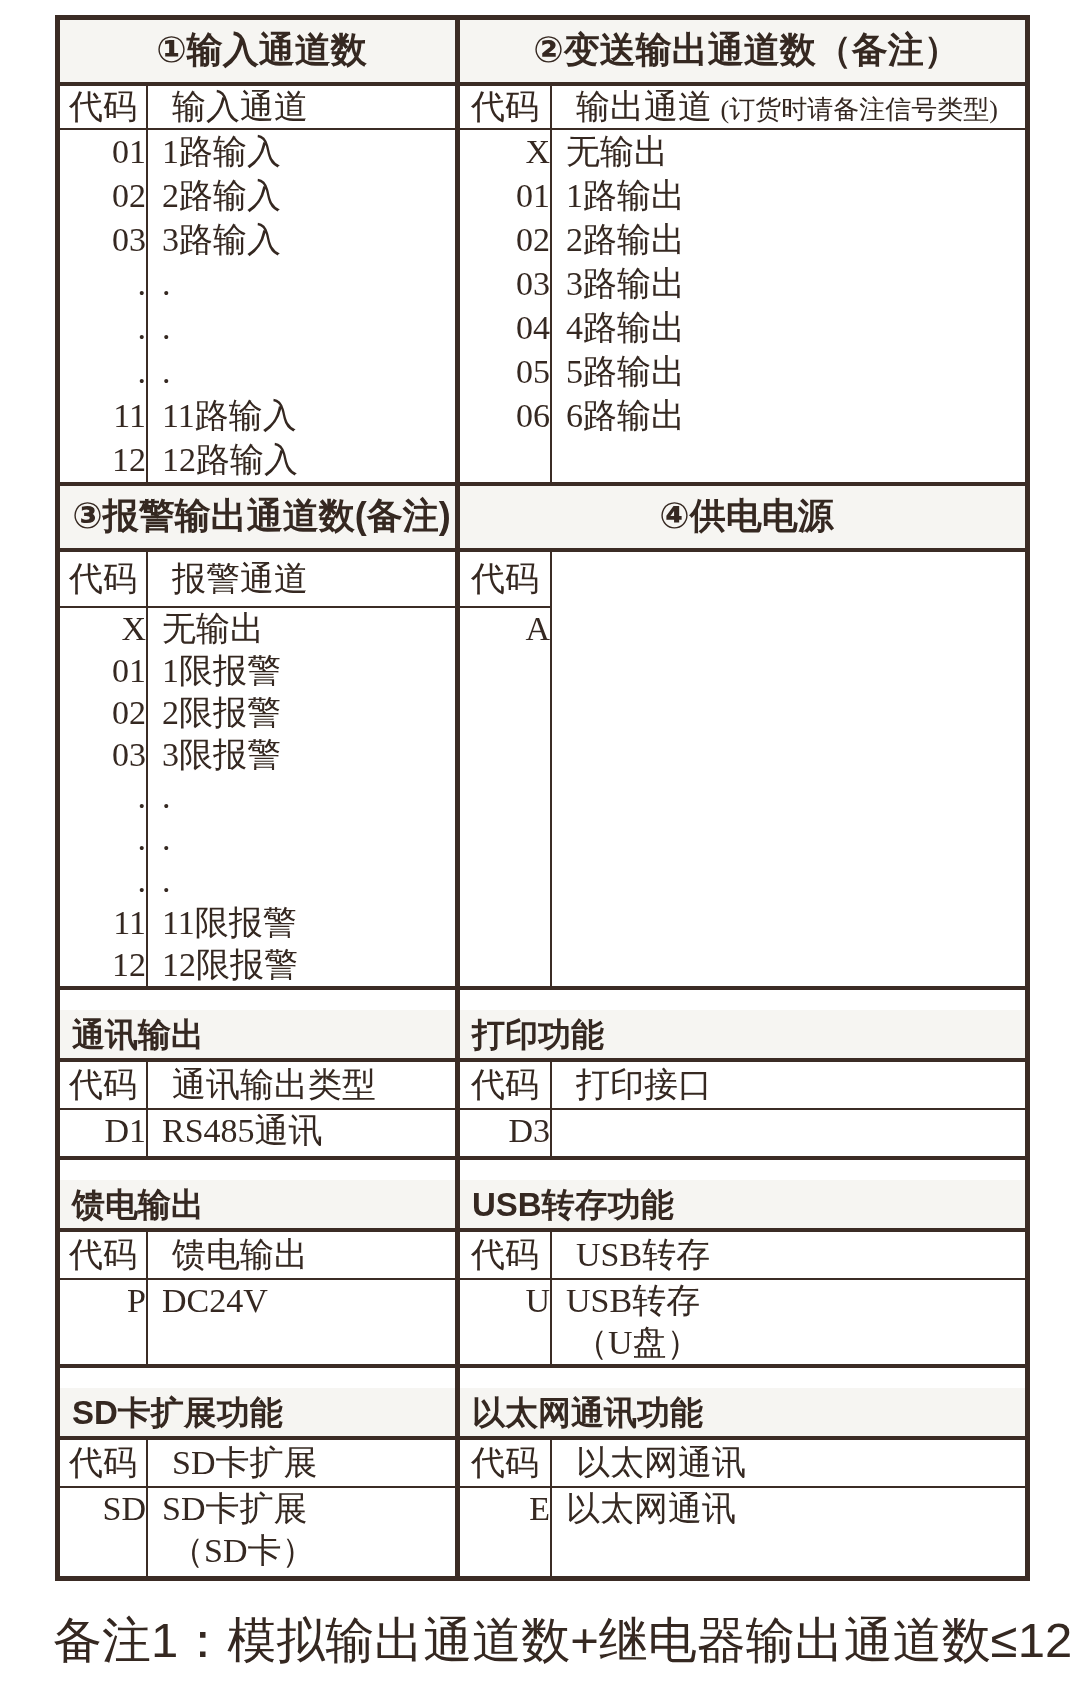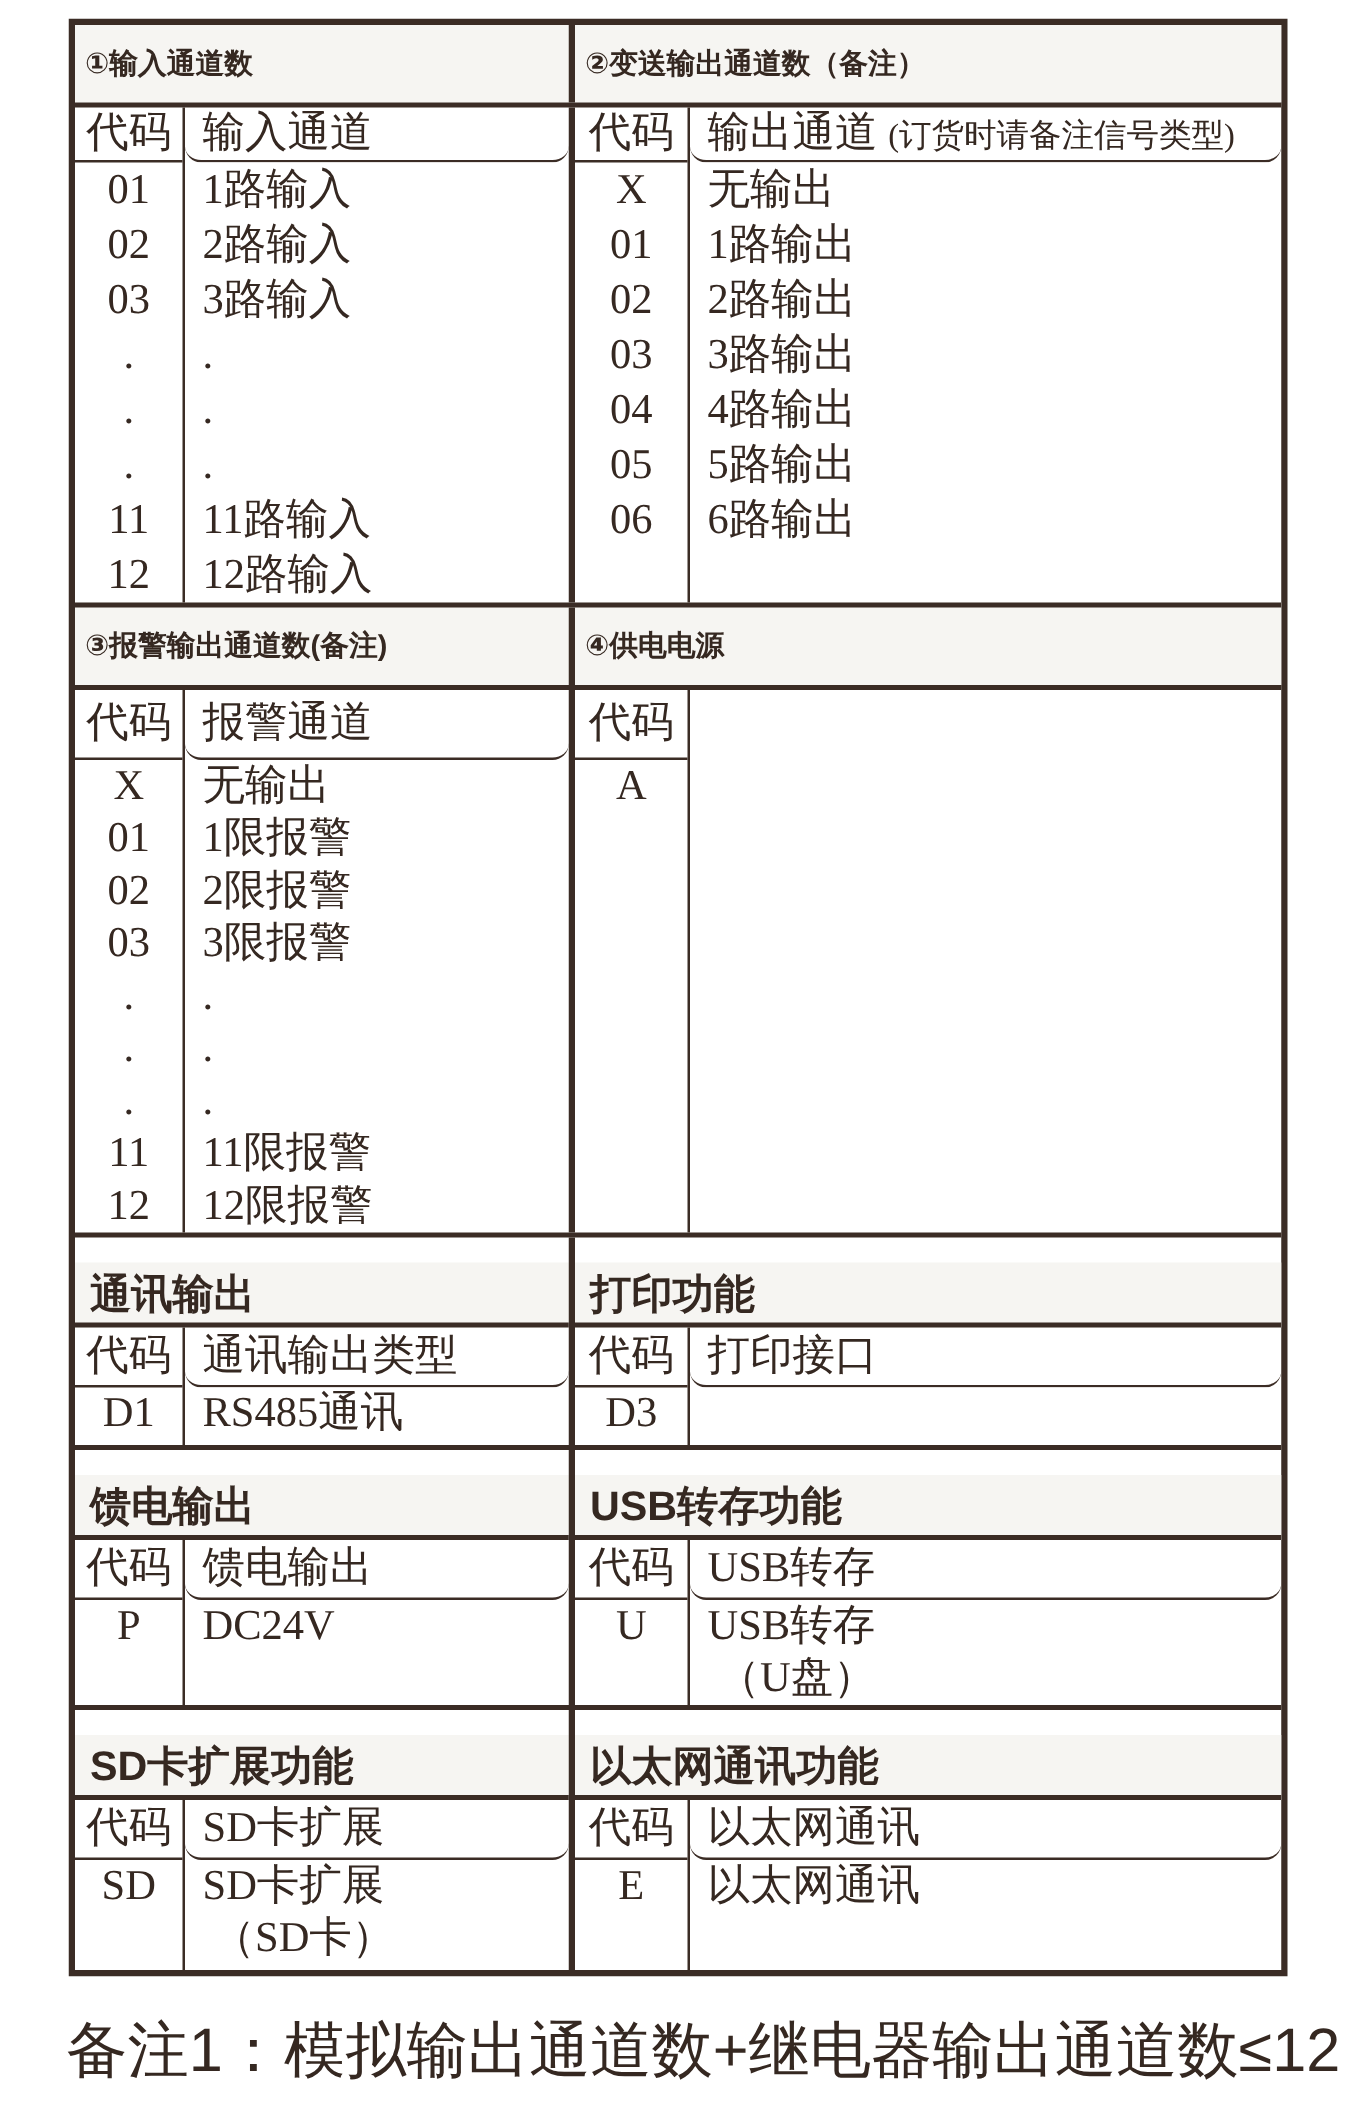--- a/index.html
+++ b/index.html
@@ -28,23 +28,23 @@
   
   .split { display: flex; }
   .split > .L { width: 395px; }
   .split > .R { flex: 1; border-left: 5px solid var(--ink); }
 
   
   .secrow { background: var(--band-bg); }
   .secrow .cell {
     height: 62px; line-height: 60px;
     font-family: "Liberation Sans", "DejaVu Sans", sans-serif;
-    font-weight: bold; font-size: 23px;
+    font-weight: bold; font-size: 36px;
     padding-left: 8px;
-    white-space: nowrap; overflow: hidden;
+    white-space: nowrap; overflow: hidden; text-align: center;
   }
   .bordertop { border-top: 4px solid var(--ink); }
 
   .fullrow {
     border-top: 4px solid var(--ink);
     background: var(--band-bg);
     height: 64px; line-height: 62px;
     font-family: "Liberation Sans", "DejaVu Sans", sans-serif;
     font-weight: bold; font-size: 34px;
     padding-left: 10px;
@@ -57,25 +57,25 @@
   .L .codecol { width: 88px; }
   .R .codecol { width: 92px; }
   .desccol { display: flex; flex-direction: column; flex: 1; }
 
   .hcell {
     border-bottom: 2px solid var(--ink);
     font-size: 34px;
     white-space: nowrap; overflow: hidden;
   }
   .codecol .hcell { text-align: center; }
-  .desccol .hcell { padding-left: 14px; border-radius: 13px; }
+  .desccol .hcell { padding-left: 24px; }
 
   .dstack { font-size: 34px; }
   .dstack span { display: block; white-space: nowrap; }
-  .codecol .dstack { text-align: center; }
+  .codecol .dstack { text-align: right; }
   .desccol .dstack span { padding-left: 14px; }
 
   
   .band1 .hcell { height: 44px; line-height: 42px; }
   .band1 .dstack { height: 352px; }
   .band1 .dstack span { height: 44px; line-height: 44px; }
 
   
   .band2 .hcell { height: 56px; line-height: 54px; }
   .band2 .dstack { height: 378px; }

